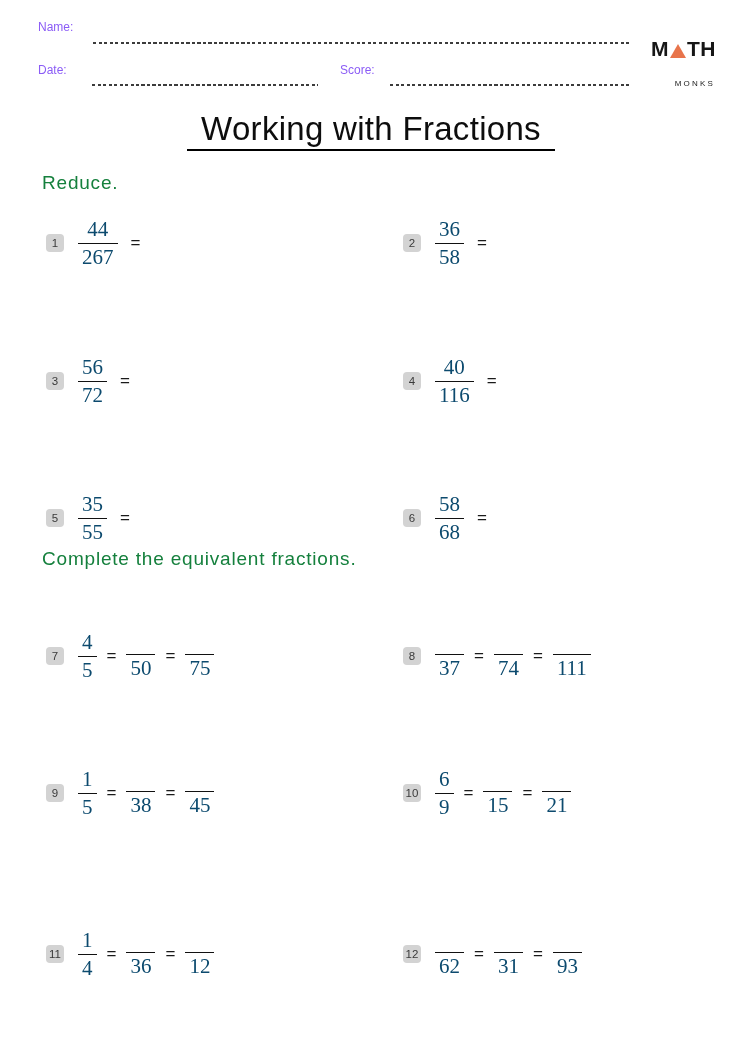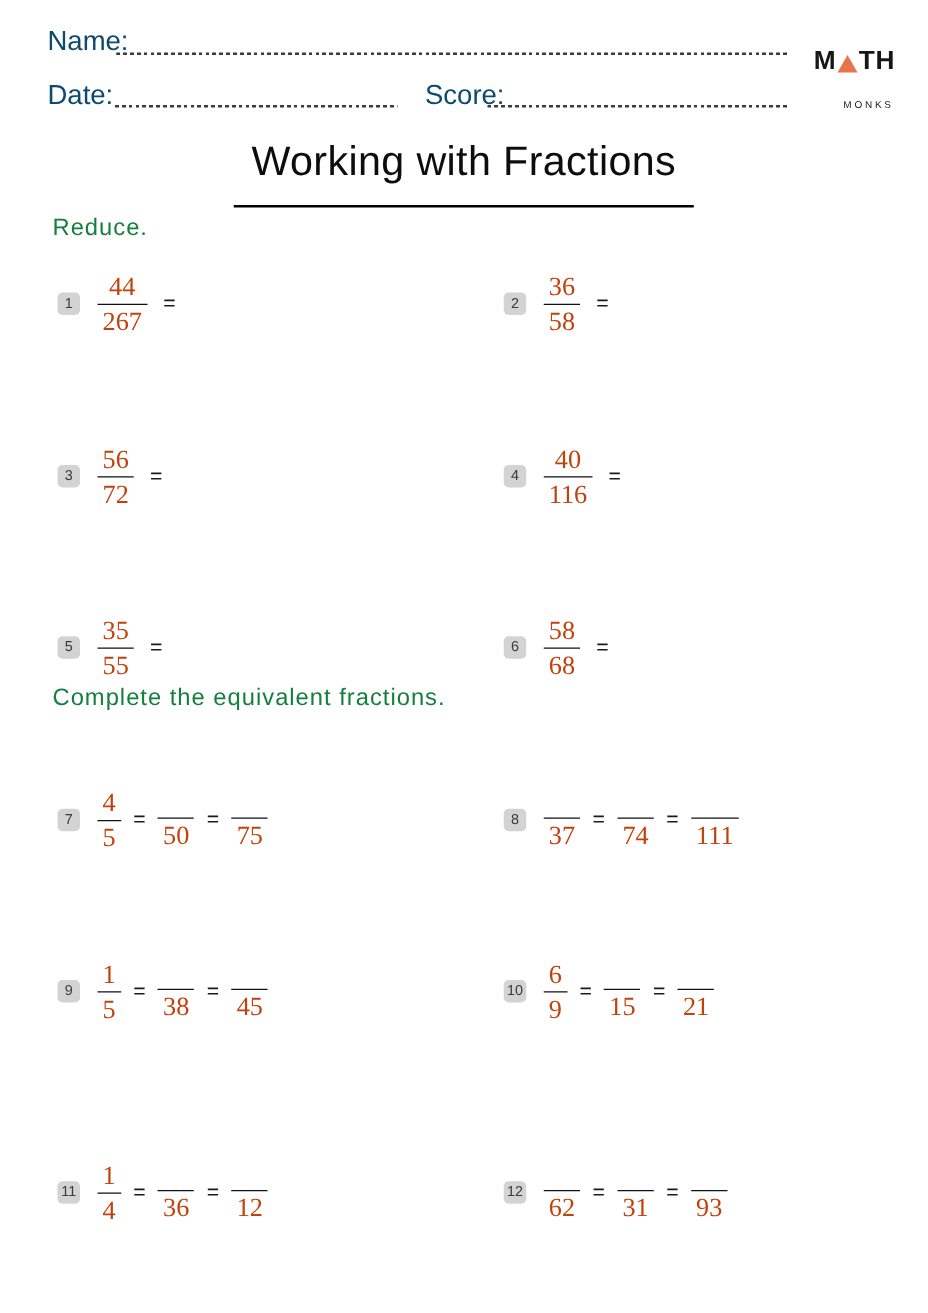--- a/index.html
+++ b/index.html
@@ -1,56 +1,56 @@
 <!DOCTYPE html>
 <html><head>
 <meta charset="utf-8">
 <style>
   * { margin:0; padding:0; box-sizing:border-box; }
   html,body { width:742px; height:1050px; background:#ffffff; }
   body { font-family:"Liberation Sans", sans-serif; color:#1a1a1a; position:relative; overflow:hidden; }
 
-  .label { position:absolute; font-size:22px; color:#0c4a6e; }
+  .label { position:absolute; font-size:12px; color:#8b5cf6; }
   .dotline { position:absolute; height:2px;
     background:repeating-linear-gradient(90deg,#3c3c3c 0 3px,transparent 3px 5.5px); }
 
   .name-label  { left:38px;  top:20px; }
   .name-line   { left:93px;  top:42px; width:537px; }
   .date-label  { left:38px;  top:63px; }
   .date-line   { left:92px;  top:84px; width:226px; }
   .score-label { left:340px; top:63px; }
   .score-line  { left:390px; top:84px; width:240px; }
 
   .logo { position:absolute; right:26px; top:38px; text-align:right; }
   .logo-row { display:flex; align-items:flex-end; justify-content:flex-end;
     font-size:21px; font-weight:700; letter-spacing:0.5px; color:#161616; line-height:1; }
   .logo-triangle { width:0; height:0; border-left:8px solid transparent;
     border-right:8px solid transparent; border-bottom:14px solid #e8744b; margin:0 1px 1px; }
   .logo-sub { font-size:8px; font-weight:400; letter-spacing:2.2px; color:#222;
     margin-top:20px; padding-right:1px; }
 
   .title-wrap { position:absolute; top:110px; left:0; width:100%; text-align:center; }
   .title { display:inline-block; font-size:33px; letter-spacing:0.3px; color:#0d0d0d;
-    border-bottom:2px solid #000; padding:0 14px 16px; }
+    border-bottom:2px solid #000; padding:0 14px 1px; }
 
   .instruction { position:absolute; left:42px; font-size:19px; letter-spacing:0.8px; color:#15803d; }
   .instr-reduce { top:172px; }
   .instr-equivalent { top:548px; }
 
   .problem { position:absolute; display:flex; align-items:center; height:46px; }
   .col1 { left:46px; } .col2 { left:403px; }
   .rrow1 { top:220px; } .rrow2 { top:358px; } .rrow3 { top:495px; }
   .erow1 { top:633px; } .erow2 { top:770px; } .erow3 { top:907px;margin-top:24px; }
 
   .badge { min-width:18px; height:18px; padding:0 1px; background:#d3d3d3; border-radius:4px;
     display:flex; align-items:center; justify-content:center;
     font-size:11.5px; color:#3a3a3a; margin-right:14px; }
 
   .frac { display:inline-flex; flex-direction:column; align-items:center;
-    font-family:"Liberation Serif", serif; font-size:21px; line-height:1.05; color:#c2410c; }
+    font-family:"Liberation Serif", serif; font-size:21px; line-height:1.05; color:#0c4a6e; }
   .frac .num { display:block; min-height:22px; padding:0 4px 2px; text-align:center; }
   .frac .den { display:block; border-top:1.6px solid #111; padding:2px 4px 0; text-align:center; }
 
   .eq { font-size:17px; margin:0 10px; color:#1a1a1a; }
   .eq-after { margin-left:13px; }
 </style>
 </head>
 <body>
 
 <span class="label name-label">Name:</span>

